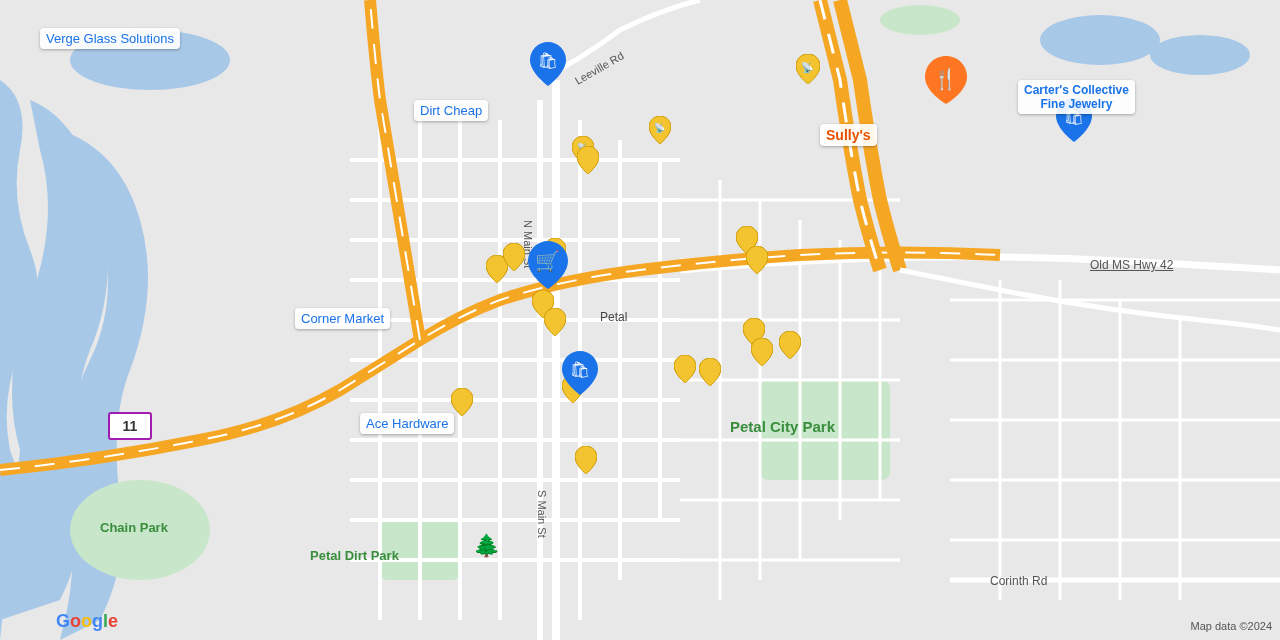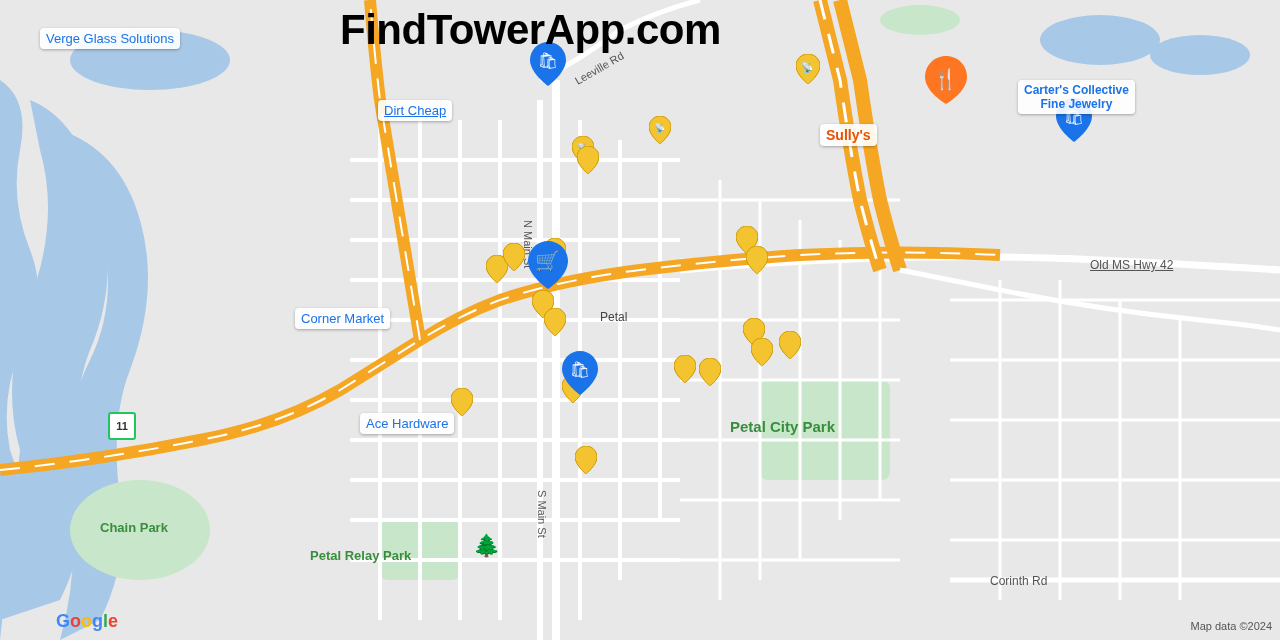--- a/index.html
+++ b/index.html
@@ -91,29 +91,29 @@
       font-size: 11px;
       font-family: Arial, sans-serif;
       color: #555;
       pointer-events: none;
       transform-origin: center;
     }
 
     .highway-shield {
       position: absolute;
       z-index: 5;
-      width: 28px;
+      width: 44px;
       height: 28px;
-      border: 2px solid #22c55e;
+      border: 2px solid #a21caf;
       border-radius: 3px;
       background: white;
       display: flex;
       align-items: center;
       justify-content: center;
-      font-size: 11px;
+      font-size: 14px;
       font-weight: bold;
       color: #333;
     }
 
     .pin-yellow {
       position: absolute;
       transform: translate(-50%, -100%);
       z-index: 5;
     }
 
@@ -208,42 +208,41 @@
 
     <line x1="950" y1="580" x2="1280" y2="580" stroke="white" stroke-width="5"></line>
 
     <path d="M820,0 Q830,40 840,80 Q850,150 860,200 Q870,240 880,270" stroke="#f5a623" stroke-width="14" fill="none"></path>
     <path d="M820,0 Q830,40 840,80 Q850,150 860,200 Q870,240 880,270" stroke="white" stroke-width="3" fill="none" stroke-dasharray="20,15"></path>
     <path d="M840,0 Q850,40 860,80 Q870,150 880,200 Q890,240 900,270" stroke="#f5a623" stroke-width="14" fill="none"></path>
 
     <path d="M900,270 Q950,280 1000,290 Q1100,310 1200,320 Q1250,325 1280,330" stroke="white" stroke-width="5" fill="none"></path>
   </svg>
 
-  <div id="title-overlay">FindTowerApp.com</div>
 
   <div class="place-label" style="top: 310px; left: 600px; font-size: 12px; color: #444;">Petal</div>
   <div class="place-label" style="top: 520px; left: 100px; font-size: 13px; color: #388e3c; font-weight: 600;">Chain Park</div>
-  <div class="place-label" style="top: 548px; left: 310px; font-size: 13px; color: #388e3c; font-weight: 600;">Petal Relay Park</div>
+  <div class="place-label" style="top: 548px; left: 310px; font-size: 13px; color: #388e3c; font-weight: 600;">Petal Dirt Park</div>
   <div class="place-label" style="top: 418px; left: 730px; font-size: 15px; color: #388e3c; font-weight: 600;">Petal City Park</div>
   <div class="place-label" style="top: 574px; left: 990px; font-size: 12px; color: #555;">Corinth Rd</div>
   <div class="place-label" style="top: 258px; left: 1090px; font-size: 12px; color: #555; text-decoration: underline;">Old MS Hwy 42</div>
 
   <div class="road-label" style="top: 62px; left: 572px; transform: rotate(-30deg);">Leeville Rd</div>
 
   <div class="road-label" style="top: 220px; left: 534px; transform: rotate(90deg); transform-origin: left top;">N Main St</div>
 
   <div class="road-label" style="top: 490px; left: 548px; transform: rotate(90deg); transform-origin: left top;">S Main St</div>
 
   <div class="highway-shield" style="left: 108px; top: 412px;">
     <span>11</span>
   </div>
 
   <div class="business-label" style="top: 28px; left: 40px; font-size: 13px;">Verge Glass Solutions</div>
 
-  <div class="business-label" style="top: 100px; left: 378px; text-decoration: underline;">Dirt Cheap</div>
+  <div class="business-label" style="top: 100px; left: 414px;">Dirt Cheap</div>
 
   <div class="pin-blue-shop" style="top: 90px; left: 548px;">
     <svg width="36" height="44" viewBox="0 0 36 44">
       <path d="M18 0 C8 0 0 8 0 18 C0 31 18 44 18 44 C18 44 36 31 36 18 C36 8 28 0 18 0Z" fill="#1a73e8"></path>
       <text x="18" y="24" text-anchor="middle" fill="white" font-size="16">🛍</text>
     </svg>
   </div>
 
   <div class="business-label" style="top: 80px; left: 1018px; font-size: 12px; font-weight: 600; text-align: center;">
     <span style="white-space:pre-line;">Carter's Collective

